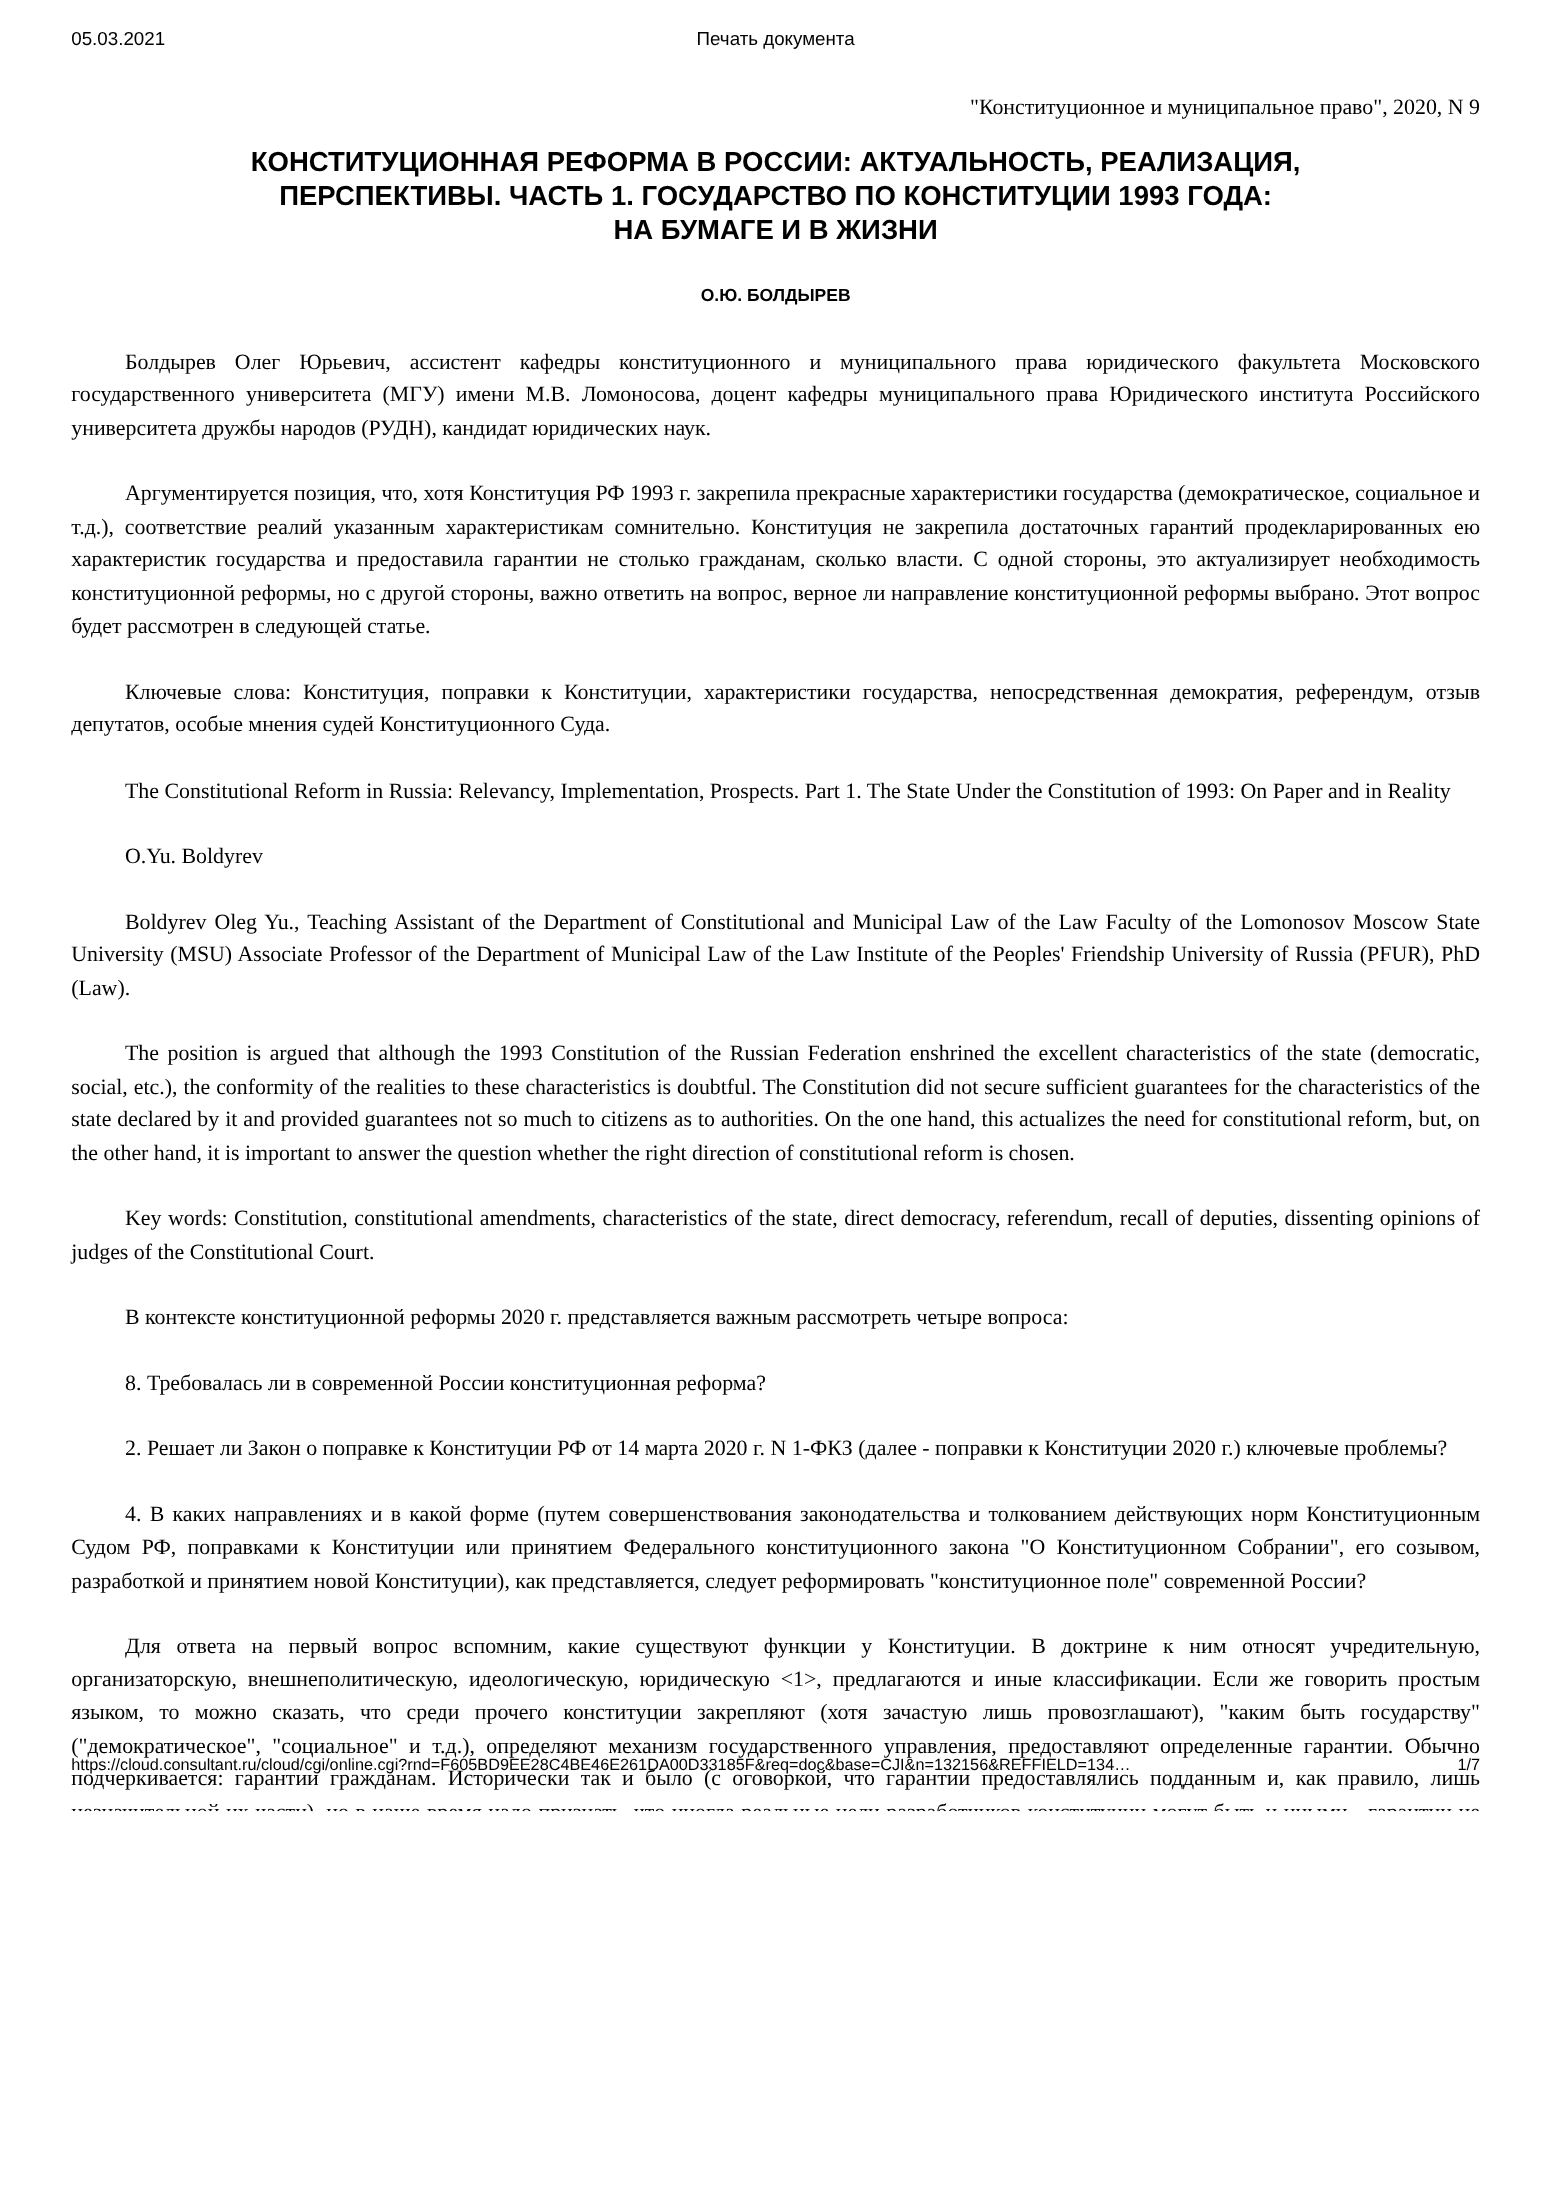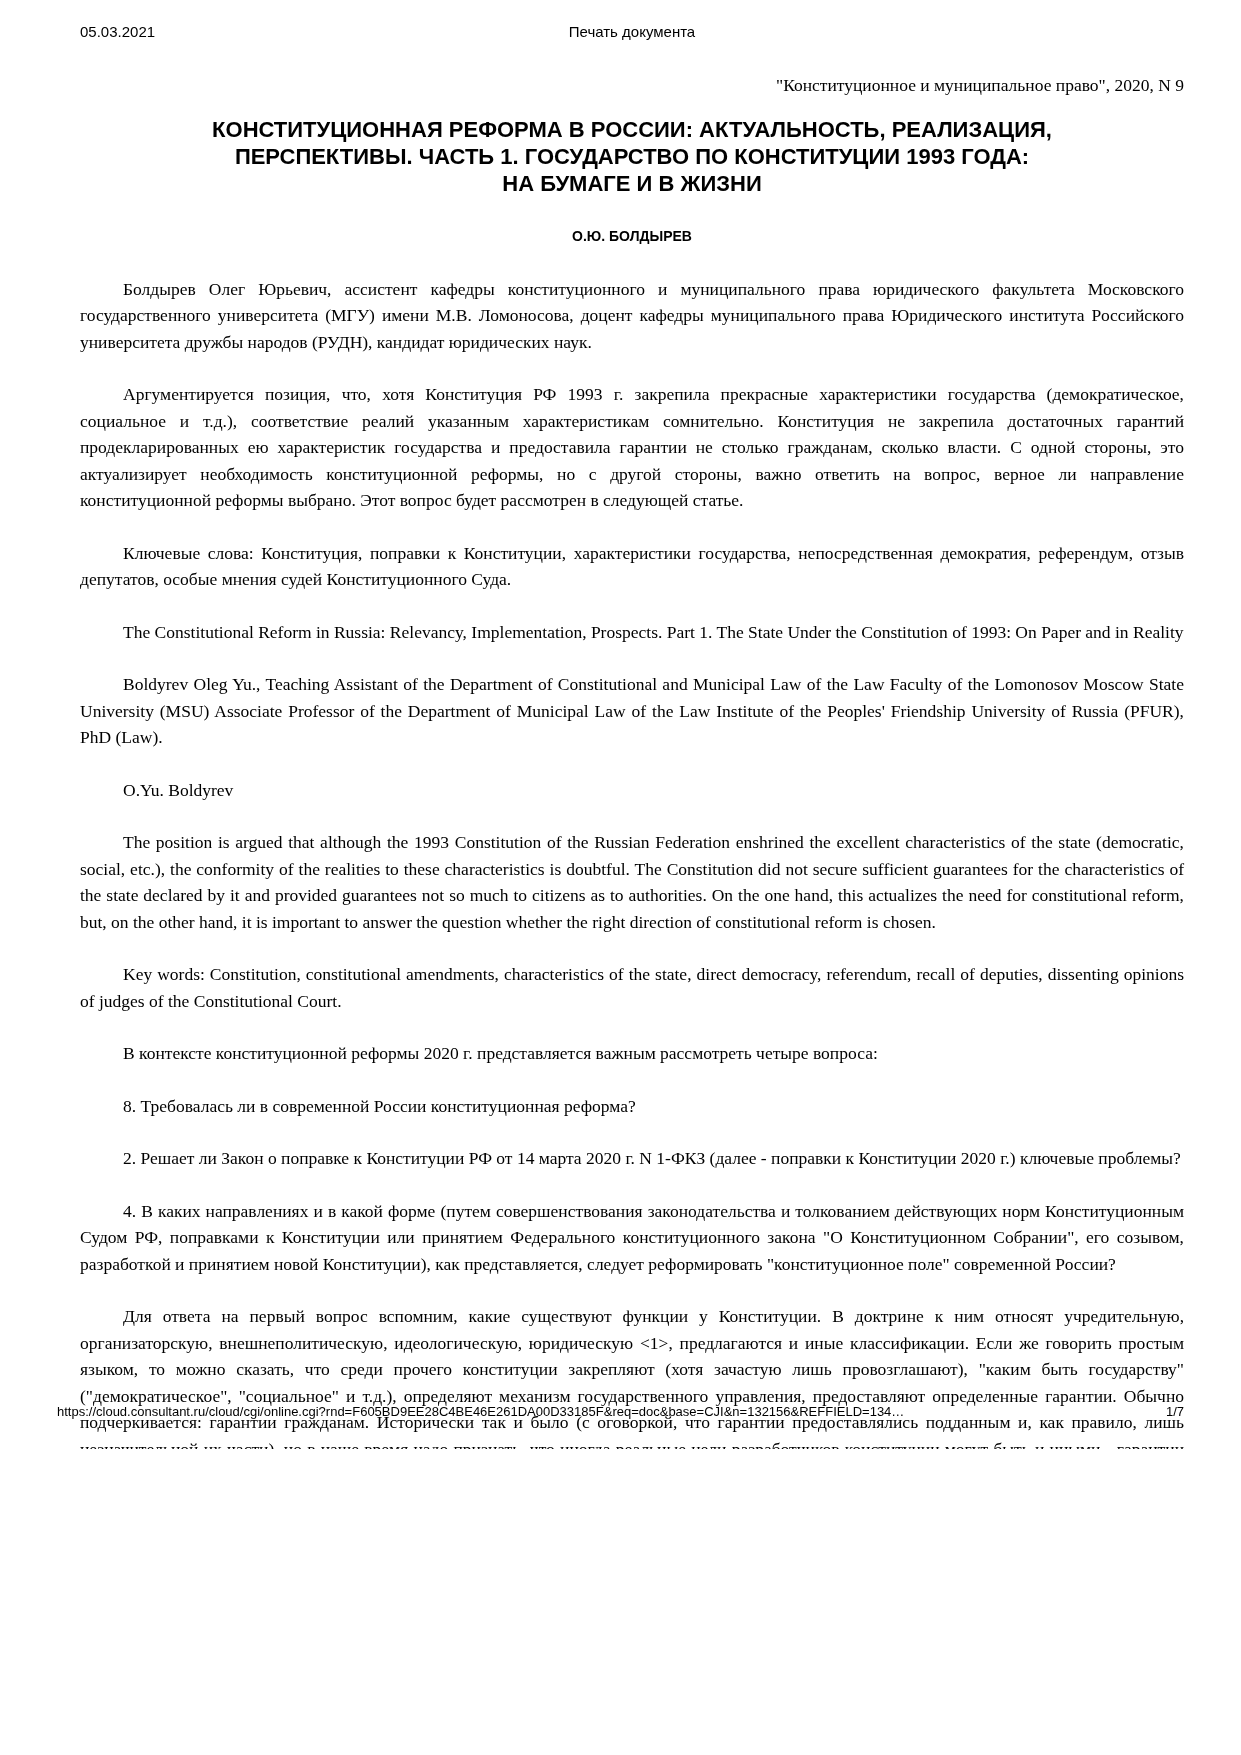--- a/index.html
+++ b/index.html
@@ -8,21 +8,21 @@
     background: #ffffff;
     color: #000000;
   }
   .page {
     position: relative;
     width: 1241px;
     height: 1449px;
     margin: 0 auto;
     background: #ffffff;
     box-sizing: border-box;
-    padding: 22px 57px 0 80px;
+    padding: 22px 57px 0 57px;
     overflow: hidden;
   }
   
   .top-bar {
     position: relative;
     height: 20px;
     font-family: "Liberation Sans", sans-serif;
     font-size: 15px;
     line-height: 20px;
   }
@@ -112,22 +112,22 @@
       <div>НА БУМАГЕ И В ЖИЗНИ</div>
     </div>
 
     <div class="article-author">О.Ю. БОЛДЫРЕВ</div>
 
     <div>
       <p class="body-para">Болдырев Олег Юрьевич, ассистент кафедры конституционного и муниципального права юридического факультета Московского государственного университета (МГУ) имени М.В. Ломоносова, доцент кафедры муниципального права Юридического института Российского университета дружбы народов (РУДН), кандидат юридических наук.</p>
       <p class="body-para">Аргументируется позиция, что, хотя Конституция РФ 1993 г. закрепила прекрасные характеристики государства (демократическое, социальное и т.д.), соответствие реалий указанным характеристикам сомнительно. Конституция не закрепила достаточных гарантий продекларированных ею характеристик государства и предоставила гарантии не столько гражданам, сколько власти. С одной стороны, это актуализирует необходимость конституционной реформы, но с другой стороны, важно ответить на вопрос, верное ли направление конституционной реформы выбрано. Этот вопрос будет рассмотрен в следующей статье.</p>
       <p class="body-para">Ключевые слова: Конституция, поправки к Конституции, характеристики государства, непосредственная демократия, референдум, отзыв депутатов, особые мнения судей Конституционного Суда.</p>
       <p class="body-para">The Constitutional Reform in Russia: Relevancy, Implementation, Prospects. Part 1. The State Under the Constitution of 1993: On Paper and in Reality</p>
+      <p class="body-para">O.Yu. Boldyrev</p>
       <p class="body-para">Boldyrev Oleg Yu., Teaching Assistant of the Department of Constitutional and Municipal Law of the Law Faculty of the Lomonosov Moscow State University (MSU) Associate Professor of the Department of Municipal Law of the Law Institute of the Peoples' Friendship University of Russia (PFUR), PhD (Law).</p>
-      <p class="body-para">O.Yu. Boldyrev</p>
       <p class="body-para">The position is argued that although the 1993 Constitution of the Russian Federation enshrined the excellent characteristics of the state (democratic, social, etc.), the conformity of the realities to these characteristics is doubtful. The Constitution did not secure sufficient guarantees for the characteristics of the state declared by it and provided guarantees not so much to citizens as to authorities. On the one hand, this actualizes the need for constitutional reform, but, on the other hand, it is important to answer the question whether the right direction of constitutional reform is chosen.</p>
       <p class="body-para">Key words: Constitution, constitutional amendments, characteristics of the state, direct democracy, referendum, recall of deputies, dissenting opinions of judges of the Constitutional Court.</p>
       <p class="body-para">В контексте конституционной реформы 2020 г. представляется важным рассмотреть четыре вопроса:</p>
       <p class="body-para">8. Требовалась ли в современной России конституционная реформа?</p>
       <p class="body-para">2. Решает ли Закон о поправке к Конституции РФ от 14 марта 2020 г. N 1-ФКЗ (далее - поправки к Конституции 2020 г.) ключевые проблемы?</p>
       <p class="body-para">4. В каких направлениях и в какой форме (путем совершенствования законодательства и толкованием действующих норм Конституционным Судом РФ, поправками к Конституции или принятием Федерального конституционного закона "О Конституционном Собрании", его созывом, разработкой и принятием новой Конституции), как представляется, следует реформировать "конституционное поле" современной России?</p>
       <p class="body-para">Для ответа на первый вопрос вспомним, какие существуют функции у Конституции. В доктрине к ним относят учредительную, организаторскую, внешнеполитическую, идеологическую, юридическую &lt;1&gt;, предлагаются и иные классификации. Если же говорить простым языком, то можно сказать, что среди прочего конституции закрепляют (хотя зачастую лишь провозглашают), "каким быть государству" ("демократическое", "социальное" и т.д.), определяют механизм государственного управления, предоставляют определенные гарантии. Обычно подчеркивается: гарантии гражданам. Исторически так и было (с оговоркой, что гарантии предоставлялись подданным и, как правило, лишь незначительной их части), но в наше время надо признать, что иногда реальные цели разработчиков конституции могут быть и иными - гарантии не народу, не населению, не гражданам, а гарантии для власти (например, учитывая историю разработки Конституции Франции 1958 г., есть основания рассматривать многие ее положения как гарантии для президента).</p>
     </div>
 
   </div>

